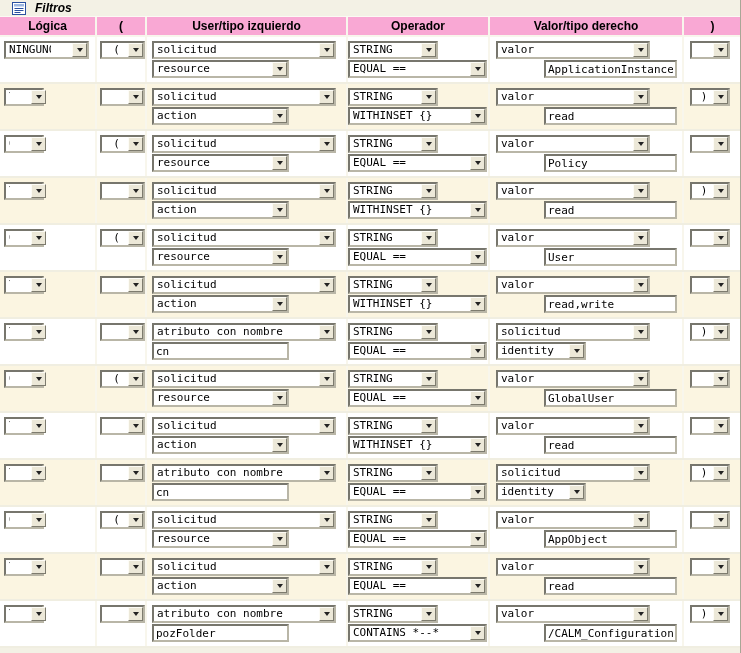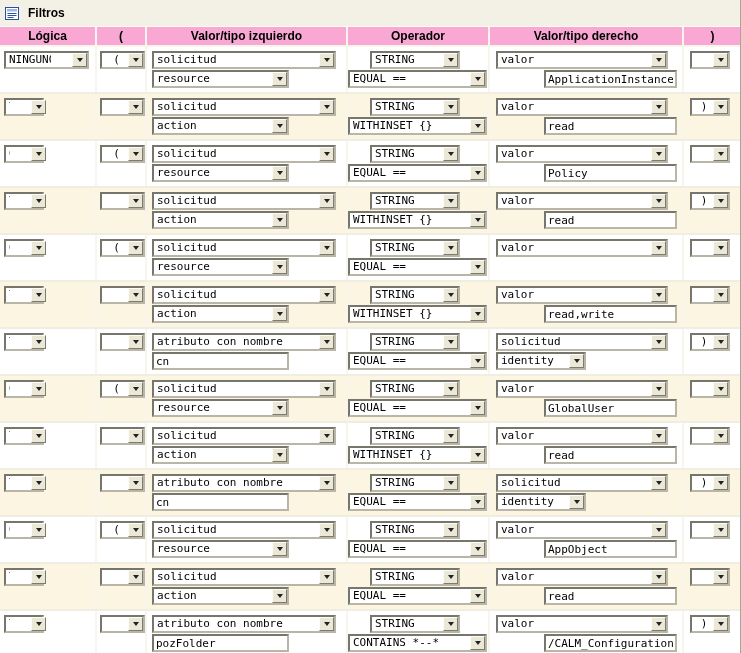--- a/index.html
+++ b/index.html
@@ -1,39 +1,39 @@
 <!DOCTYPE html>
 <html><head>
 <meta charset="utf-8">
 <style>
   * { box-sizing: border-box; margin: 0; padding: 0; }
   html,body { width:741px; height:653px; overflow:hidden; }
   body { background:#f3f1e5; font-family:"Liberation Sans", sans-serif; }
   #screen { width:741px; height:653px; overflow:hidden; border-right:1px solid #a9a696; }
 
-  .titlebar { height:26px; display:flex; align-items:center; padding-left:5px; }
+  .titlebar { height:16px; display:flex; align-items:center; padding-left:12px;font-style:italic; }
   .title-icon { width:15px; height:15px; margin-right:8px; }
   .title { font-size:12px; font-weight:bold; color:#000; }
 
   .hdr-row, .row { display:grid; grid-template-columns:97px 50px 201px 142px 194px 57px; }
   .hdr-row { height:21px; background:#f9a8d4; border-top:1px solid #fbfaf3; border-bottom:2px solid #f8f6ec; }
   .hdr-cell { font-size:12px; font-weight:bold; color:#000; text-align:center; line-height:18px;
               border-right:2px solid #f8f6ec; overflow:hidden; white-space:nowrap; }
   .hdr-cell:last-child { border-right:none; }
 
   .row { height:47px; background:#ffffff; border-bottom:2px solid #f0eee1; }
   .row.alt { background:#fbf5e1; }
   .cell { border-right:2px solid #f8f6ec; padding-top:4px; display:flex; flex-direction:column; gap:1px;
           align-items:flex-start; overflow:hidden; }
   .cell:last-child { border-right:none; }
   .c-logic { padding-left:4px; }
   .c-open  { padding-left:3px; }
   .c-left  { padding-left:5px; }
   .c-op    { padding-left:0; }
-  .c-op .w-op1 { margin-left:22px; }
+  .c-op .w-op1 { }
   .c-right { padding-left:6px; }
   .c-close { padding-left:6px; }
 
   .combo { height:18px; background:#fff; border:2px solid; border-color:#77766d #b9b6a7 #b9b6a7 #77766d;
            display:flex; align-items:stretch; flex:0 0 auto; }
   .combo-text { flex:1; font:11px/14px "DejaVu Sans Mono", monospace; color:#000;
                 padding:0 1px 0 3px; white-space:nowrap; overflow:hidden; }
   .combo-text.tc { text-align:center; padding-right:0; }
   .combo-btn { flex:0 0 15px; width:15px; background:#ece8d8; border:1px solid;
                border-color:#fdfcf6 #7d7b6e #7d7b6e #fdfcf6;
@@ -44,41 +44,41 @@
   .tfield { height:18px; border:2px solid; border-color:#77766d #b9b6a7 #b9b6a7 #77766d;
             background:#fff; font:11px "DejaVu Sans Mono", monospace; color:#000;
             padding:0 2px; outline:none; flex:0 0 auto; }
 
   .slot { display:flex; }
 
   .w-logic { width:40px;gap:21px; } .w-logic.wide { width:85px; }
   .w-paren { width:45px; }
   .w-l1 { width:184px; } .w-l2 { width:137px; }
   .w-op1 { width:90px; } .w-op2 { width:139px; }
-  .w-r1 { width:172px; } .w-r2s { width:90px; } .w-r2i { width:133px;margin-left:48px; }
+  .w-r1 { width:154px; } .w-r2s { width:90px; } .w-r2i { width:133px;margin-left:48px; }
   .w-close { width:40px; }
 </style>
 </head>
 <body>
 
 <div id="screen">
 
   <div class="titlebar">
     <svg class="title-icon" viewBox="0 0 15 15">
       <rect x="0.5" y="1.5" width="13" height="12" fill="#ffffff" stroke="#2a50a0"></rect>
       <rect x="2" y="3" width="10" height="2.5" fill="#9cb6e0"></rect>
       <path stroke="#2a50a0" d="M2.5 7.5h9M2.5 9.5h9M2.5 11.5h6" fill="none"></path>
     </svg>
     <span class="title">Filtros</span>
   </div>
 
   <div class="hdr-row">
     <div class="hdr-cell">Lógica</div>
     <div class="hdr-cell">(</div>
-    <div class="hdr-cell">Valor/tipo izquierdo</div>
+    <div class="hdr-cell">User/tipo izquierdo</div>
     <div class="hdr-cell">Operador</div>
     <div class="hdr-cell">Valor/tipo derecho</div>
     <div class="hdr-cell">)</div>
   </div>
 
   <div>
   <div class="row">
 
     <div class="cell c-logic">
       <div class="combo w-logic wide">
@@ -439,20 +439,24 @@
       </div>
     </div>
 
     <div class="cell c-right">
       <div class="combo w-r1">
         <span class="combo-text">valor</span>
         <span class="combo-btn">
               <i class="arr"></i>
             </span>
       </div>
+      <div class="slot slot-r2">
+
+        <input class="tfield w-r2i" value="User" style="">
+      </div>
     </div>
 
     <div class="cell c-close">
       <div class="combo w-close">
         <span class="combo-text tc"></span>
         <span class="combo-btn">
               <i class="arr"></i>
             </span>
       </div>
     </div>

